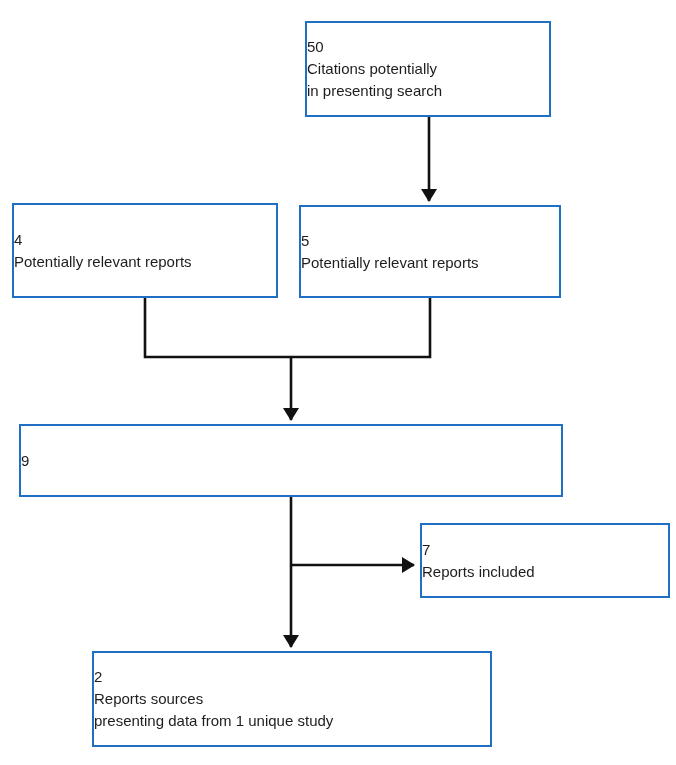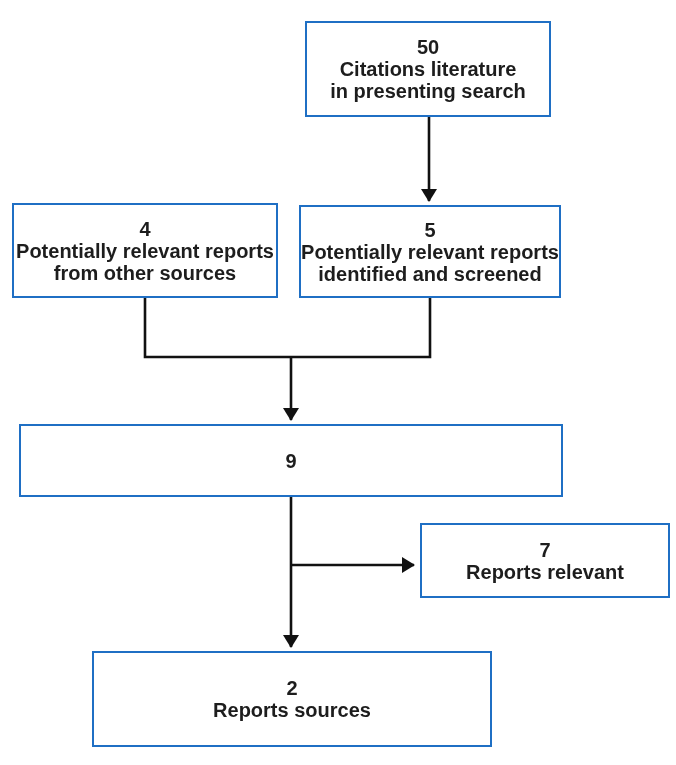--- a/index.html
+++ b/index.html
@@ -31,27 +31,26 @@
     stroke-width: 2.6;
     fill: none;
   }
   .arrowhead { fill: var(--arrow); }
   .box {
     position: absolute;
     border: 2.5px solid var(--box-border);
     background: var(--bg);
     display: flex;
     flex-direction: column;
-    align-items: center;
+    align-items: flex-start;
     justify-content: center;
     text-align: center;
     color: var(--text);
-    font-size: 20px;
+    font-size: 15px;
     line-height: 22px;
-    font-weight: bold;
   }
   #b-citations { left: 305px; top: 21px;  width: 246px; height: 96px; }
   #b-other     { left: 12px;  top: 203px; width: 266px; height: 95px; }
   #b-screened  { left: 299px; top: 205px; width: 262px; height: 93px; }
   #b-total     { left: 19px;  top: 424px; width: 544px; height: 73px; }
   #b-excluded  { left: 420px; top: 523px; width: 250px; height: 75px; }
   #b-included  { left: 92px;  top: 651px; width: 400px; height: 96px; }
   .line:empty { display: none; }
 </style>
 </head>
@@ -72,43 +71,42 @@
 
     <path class="connector" marker-end="url(#ah)" d="M291,357 L291,420"></path>
 
     <path class="connector" marker-end="url(#ah)" d="M291,497 L291,647"></path>
 
     <path class="connector" marker-end="url(#ah)" d="M291,565 L414,565"></path>
   </svg>
 
   <div class="box" id="b-citations">
     <div class="num">50</div>
-    <div class="line">Citations literature</div>
+    <div class="line">Citations potentially</div>
     <div class="line">in presenting search</div>
   </div>
 
   <div class="box" id="b-other">
     <div class="num">4</div>
     <div class="line">Potentially relevant reports</div>
-    <div class="line">from other sources</div>
   </div>
 
   <div class="box" id="b-screened">
     <div class="num">5</div>
     <div class="line">Potentially relevant reports</div>
-    <div class="line">identified and screened</div>
   </div>
 
   <div class="box" id="b-total">
     <div class="num">9</div>
   </div>
 
   <div class="box" id="b-excluded">
     <div class="num">7</div>
-    <div class="line">Reports relevant</div>
+    <div class="line">Reports included</div>
   </div>
 
   <div class="box" id="b-included">
     <div class="num">2</div>
     <div class="line">Reports sources</div>
+    <div class="line">presenting data from 1 unique study</div>
   </div>
 
 </div>
 
 </body></html>

